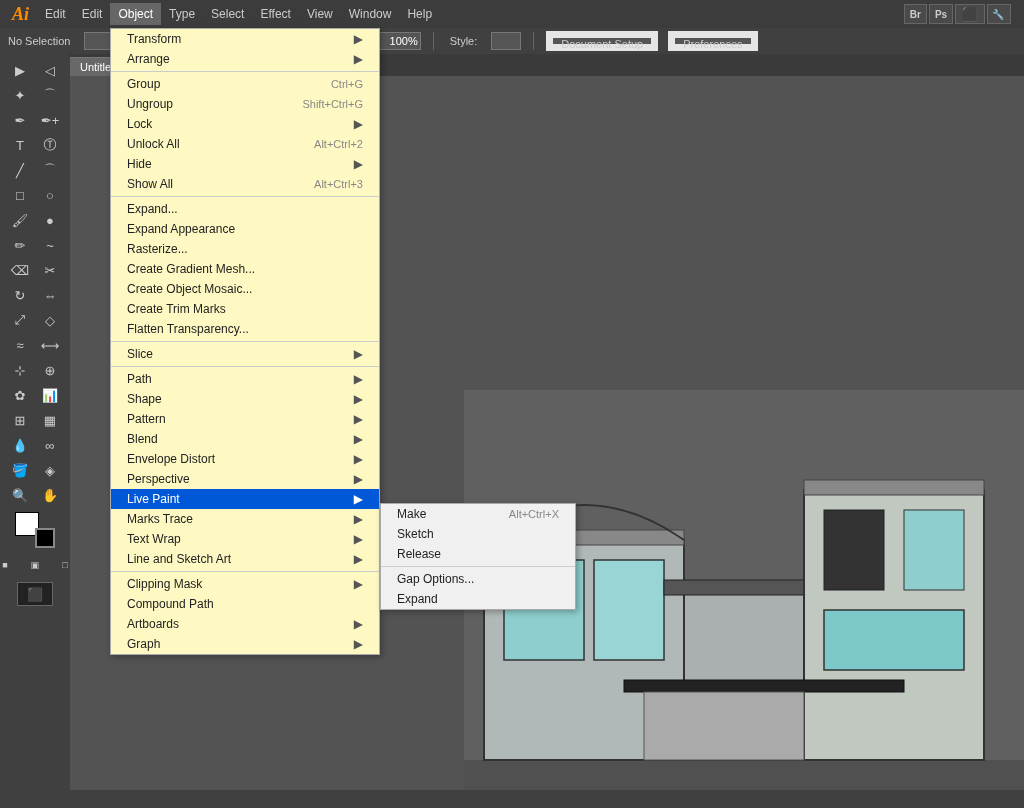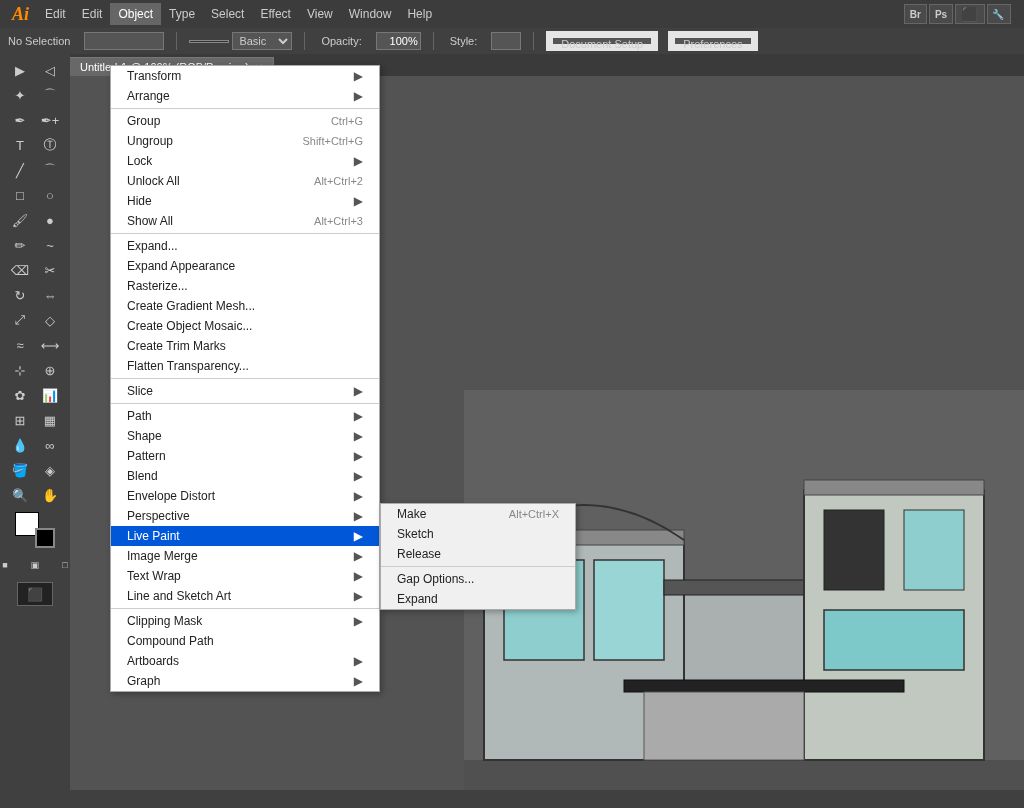--- a/index.html
+++ b/index.html
@@ -195,25 +195,24 @@
       color: #aaa;
       font-size: 10px;
     }
 
     
     #object-menu {
       position: absolute;
       top: 28px;
       left: 110px;
       width: 270px;
-      background: #ffffff;
+      background: #fef9c3;
       border: 1px solid #aaa;
       box-shadow: 2px 2px 6px rgba(0,0,0,0.3);
       z-index: 200;
-      margin-top: 37px;
     }
     .menu-separator {
       height: 1px;
       background: #ccc;
       margin: 2px 0;
     }
     .menu-row {
       display: flex;
       align-items: center;
       padding: 3px 16px;
@@ -569,21 +568,21 @@
     <span class="label">Perspective</span>
     <span class="arrow">▶</span>
   </div>
 
   <div class="menu-row highlighted">
     <span class="label">Live Paint</span>
     <span class="arrow">▶</span>
   </div>
 
   <div class="menu-row">
-    <span class="label">Image Merge</span>
+    <span class="label">Marks Trace</span>
     <span class="arrow">▶</span>
   </div>
 
   <div class="menu-row">
     <span class="label">Text Wrap</span>
     <span class="arrow">▶</span>
   </div>
 
   <div class="menu-row">
     <span class="label">Line and Sketch Art</span>

